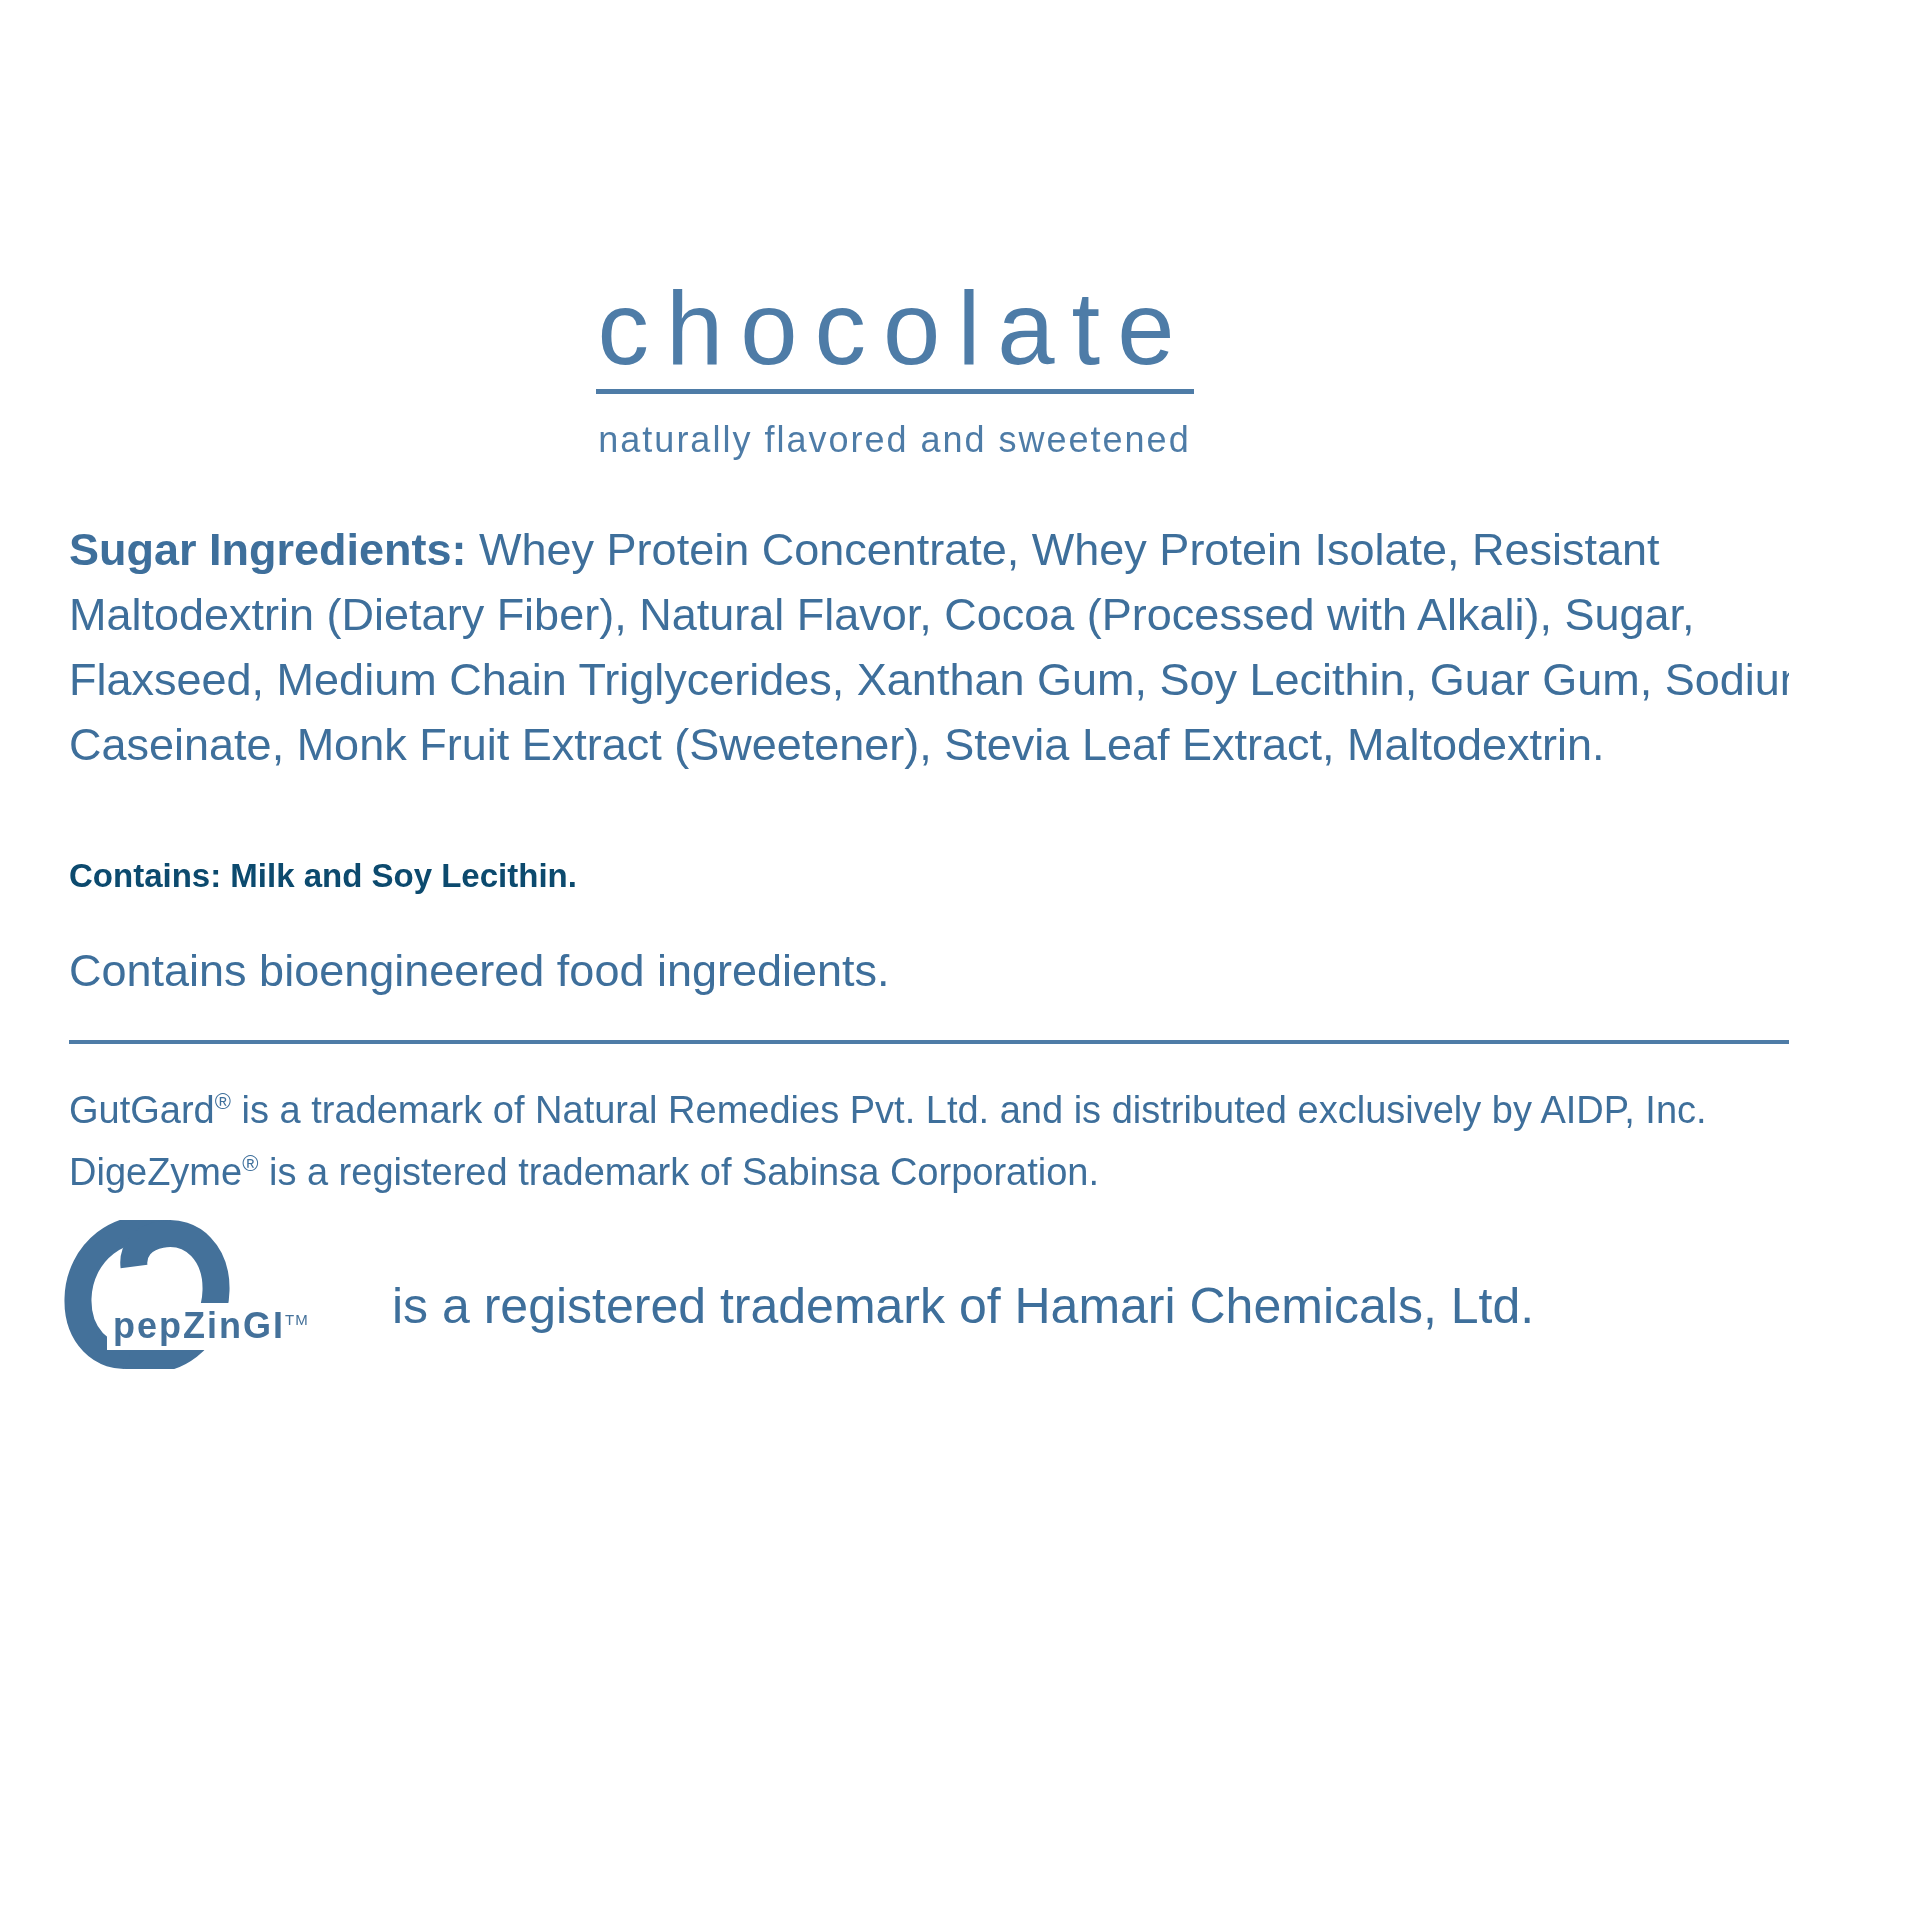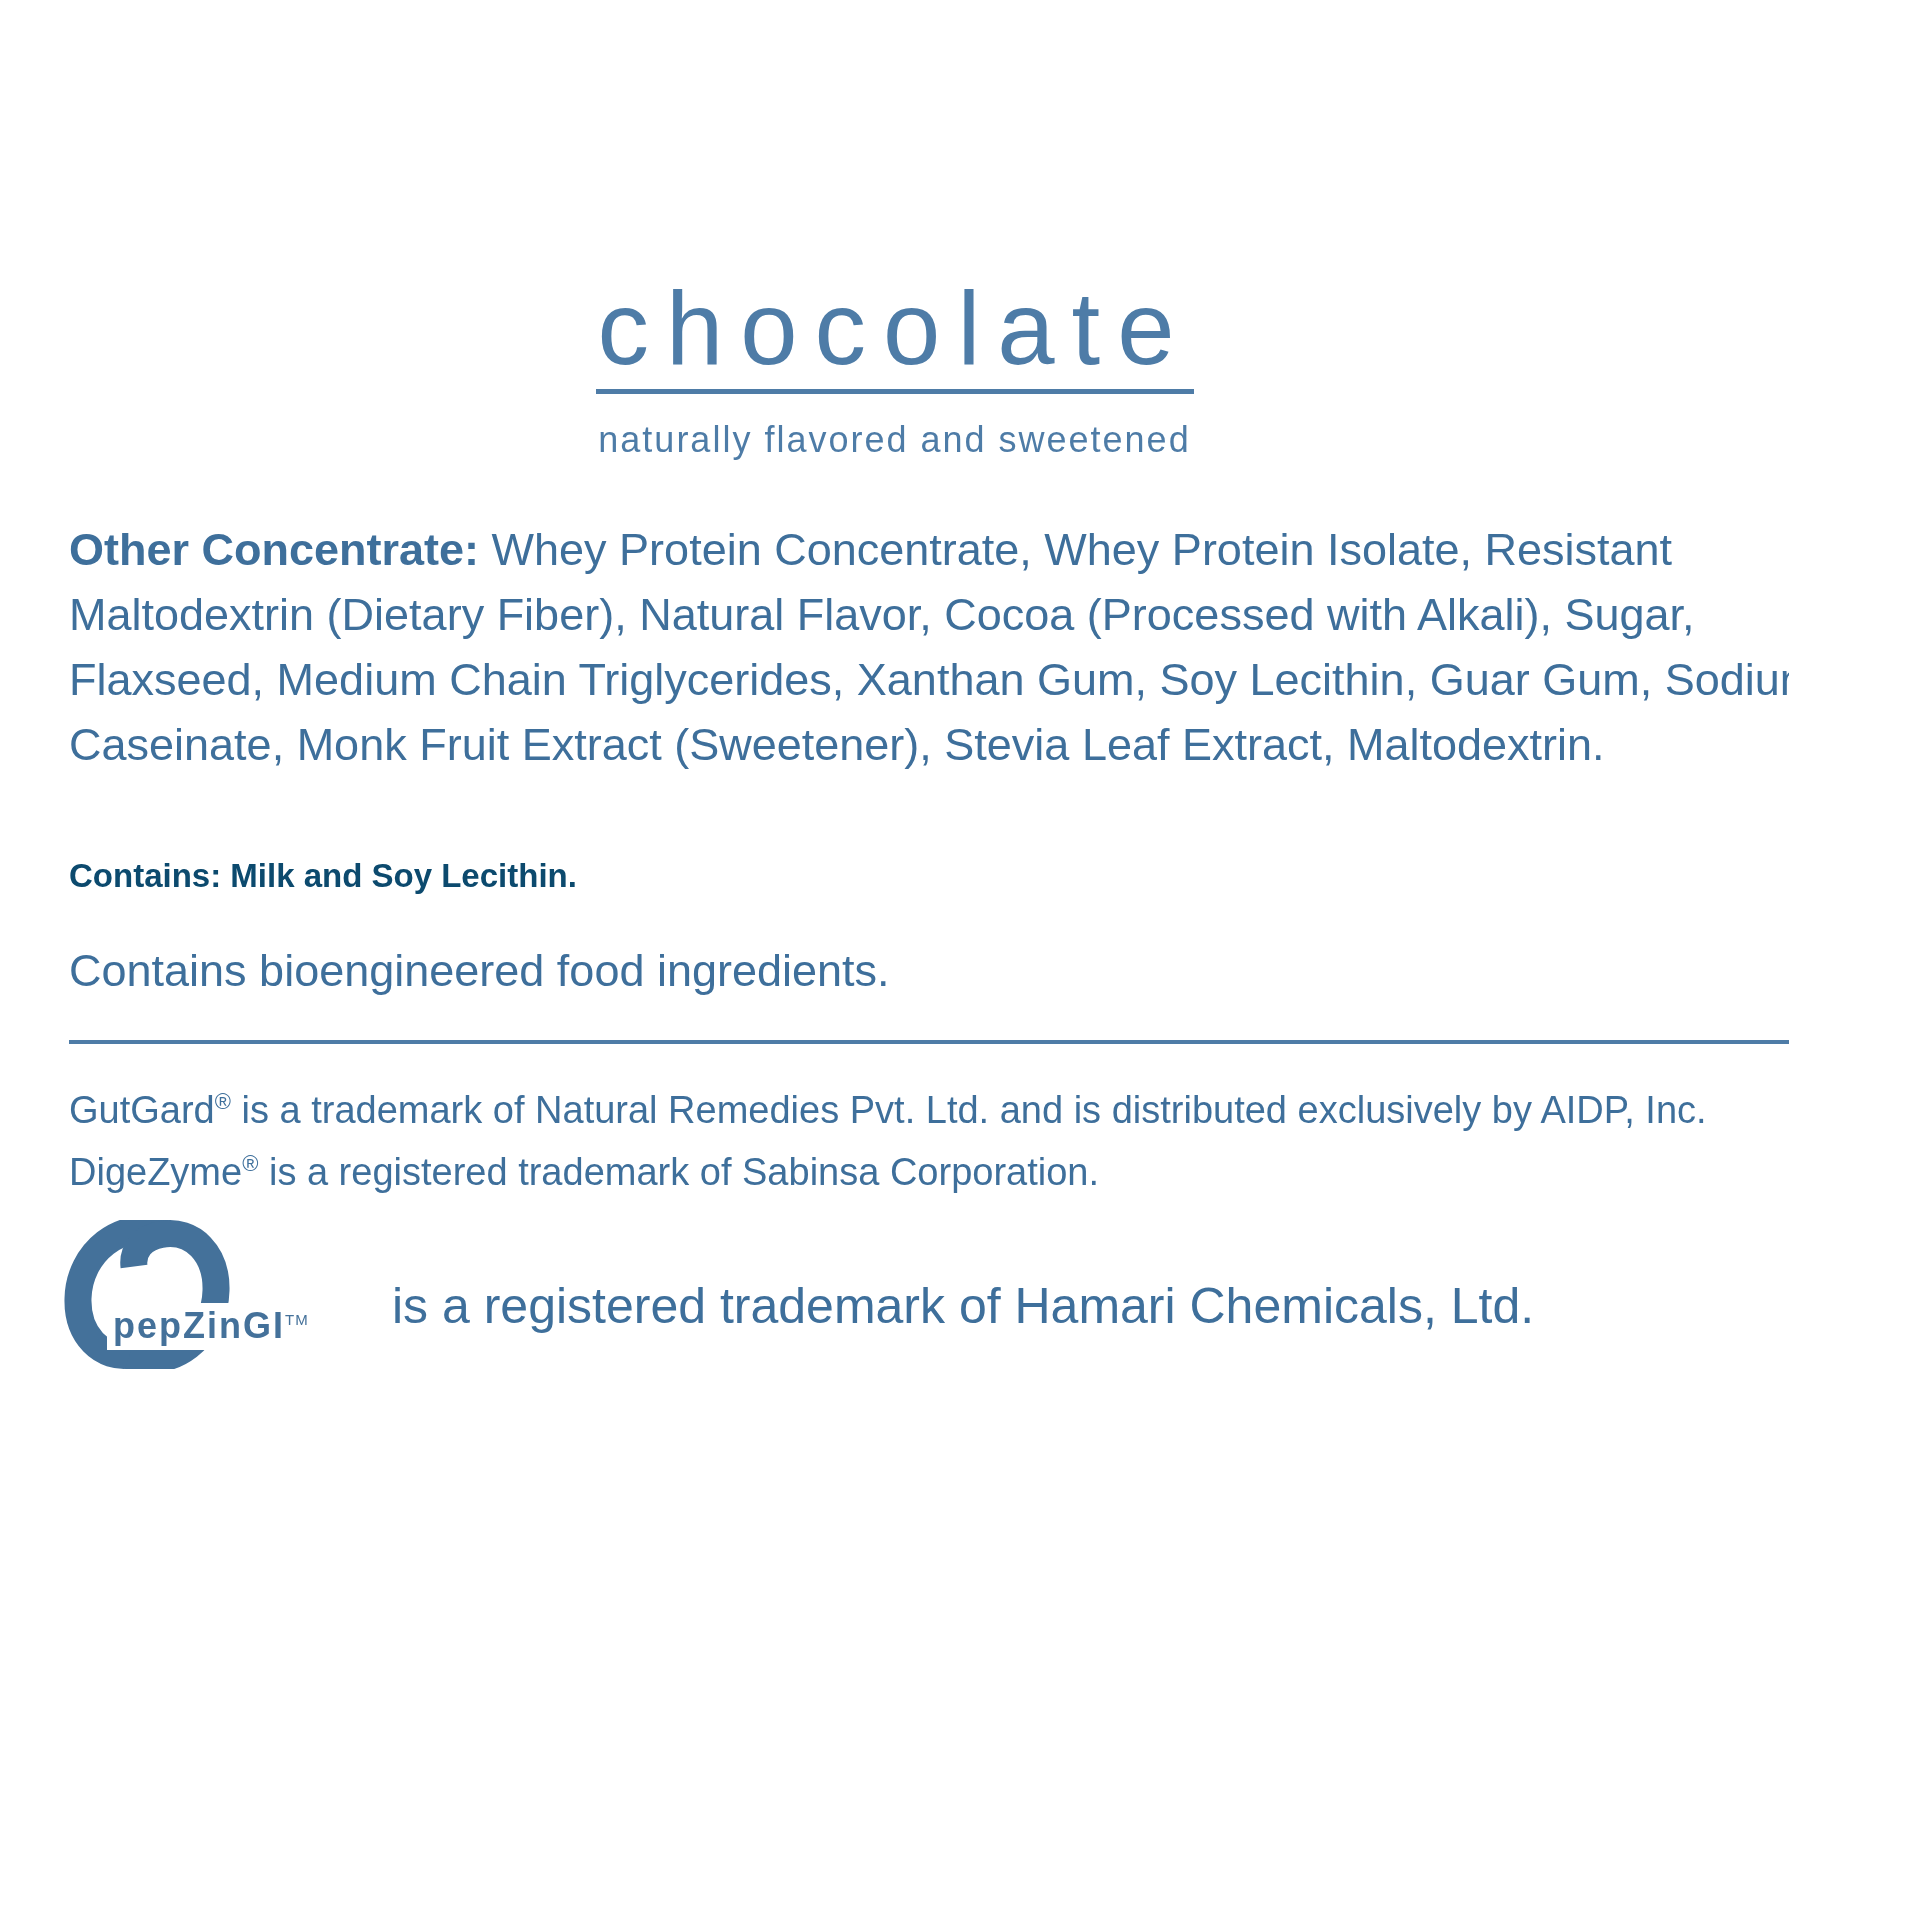--- a/index.html
+++ b/index.html
@@ -72,21 +72,21 @@
 
 <div class="canvas">
 
   <div class="header">
     <div class="flavor-title">chocolate</div>
     <div class="title-rule"></div>
     <div class="tagline">naturally flavored and sweetened</div>
   </div>
 
   <p class="ingredients">
-    <span class="ing-label">Other Concentrate:</span>
+    <span class="ing-label">Sugar Ingredients:</span>
     <span>Whey Protein Concentrate, Whey Protein Isolate, Resistant Maltodextrin (Dietary Fiber), Natural Flavor, Cocoa (Processed with Alkali), Sugar, Flaxseed, Medium Chain Triglycerides, Xanthan Gum, Soy Lecithin, Guar Gum, Sodium Caseinate, Monk Fruit Extract (Sweetener), Stevia Leaf Extract, Maltodextrin.</span>
   </p>
 
   <div class="contains-line">Contains: Milk and Soy Lecithin.</div>
   <div class="bio-line">Contains bioengineered food ingredients.</div>
 
   <div class="divider"></div>
 
   <div class="tm-line gutgard">
     <span>GutGard</span><sup class="reg">®</sup><span> is a trademark of Natural Remedies Pvt. Ltd. and is distributed exclusively by AIDP, Inc.</span>

